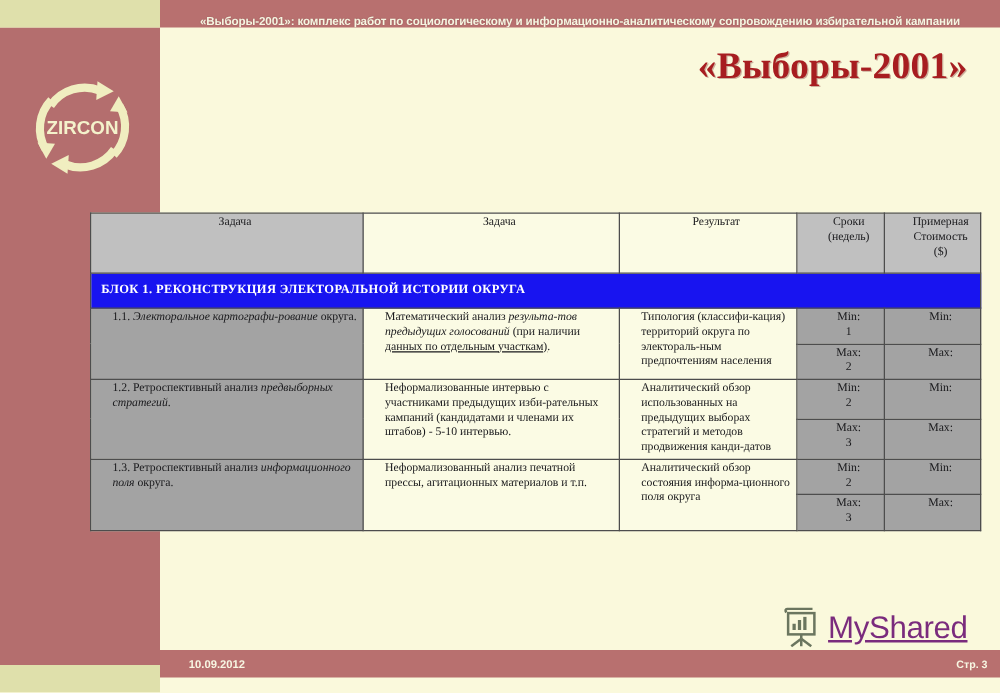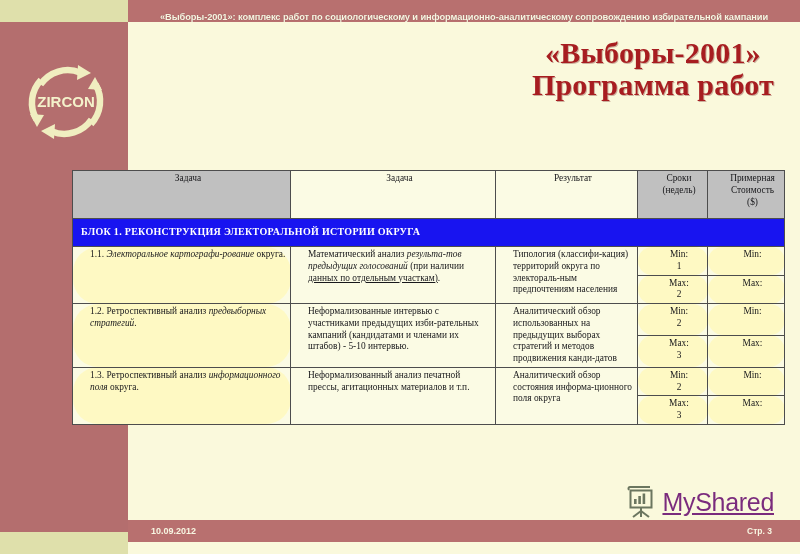--- a/index.html
+++ b/index.html
@@ -71,21 +71,21 @@
     font-size: 9px;
     font-weight: 600;
     margin-left: 23px;
   }
   .bottom-strip .pageno {
     color: #f7f6e2;
     font-family: "Liberation Sans", sans-serif;
     font-size: 8.5px;
     font-weight: 600;
     margin-left: auto;
-    margin-right: 28px;
+    margin-right: 10px;
   }
 
   
   .corner-tl {
     position: absolute; left: 0; top: 0;
     width: 128px; height: 22px;
     background: #dfe0ab;
     z-index: 3;
   }
   .corner-bl {
@@ -101,21 +101,21 @@
     left: 18px; top: 54px;
     width: 96px; height: 96px;
     z-index: 4;
   }
   .logo svg { display:block; }
 
   
   .title-block {
     position: absolute;
     right: 26px; top: 38px;
-    text-align: center;
+    text-align: left;
     z-index: 4;
     line-height: 1.03;
   }
   .title-block .t1,
   .title-block .t2 {
     color: #a71d20;
     font-family: "Liberation Serif", "DejaVu Serif", serif;
     font-weight: bold;
     font-size: 30px;
     letter-spacing: 0.2px;
@@ -165,21 +165,21 @@
     color: #ffffff;
     font-weight: bold;
     font-size: 10px;
     letter-spacing: 0.3px;
     height: 28px;
     vertical-align: middle;
     padding-left: 8px;
     border-color: #4d4d4d;
   }
 
-  td.gray  { background: #fef9c3; border-radius: 25px; }
+  td.gray  { background: #a3a3a3; }
   td.cream { background: #fbfbe4; }
 
   td.task  { font-size: 9.3px; }
   td.task .it { font-style: italic; }
   td.meth .it { font-style: italic; }
   td.meth .ul { text-decoration: underline; }
 
   td.num {
     font-size: 9.3px;
     padding-left: 5px;
@@ -232,21 +232,20 @@
         <polygon points="84,36 77,23 70,35"></polygon>
         <polygon points="36,85 23,77 37,70"></polygon>
         <polygon points="12,60 19,73 26,61"></polygon>
       </g>
       <text x="48" y="53" text-anchor="middle" font-family="Liberation Sans, sans-serif" font-size="15" font-weight="bold" fill="#f4f2cb">ZIRCON</text>
     </svg>
   </div>
 
   <div class="title-block">
     <span class="t1">«Выборы-2001»</span>
-    <span class="t2">Программа работ</span>
   </div>
 
   <div class="table-wrap">
     <table class="prog">
       <colgroup>
         <col style="width:218px">
         <col style="width:205px">
         <col style="width:142px">
         <col style="width:70px">
         <col style="width:77px">

